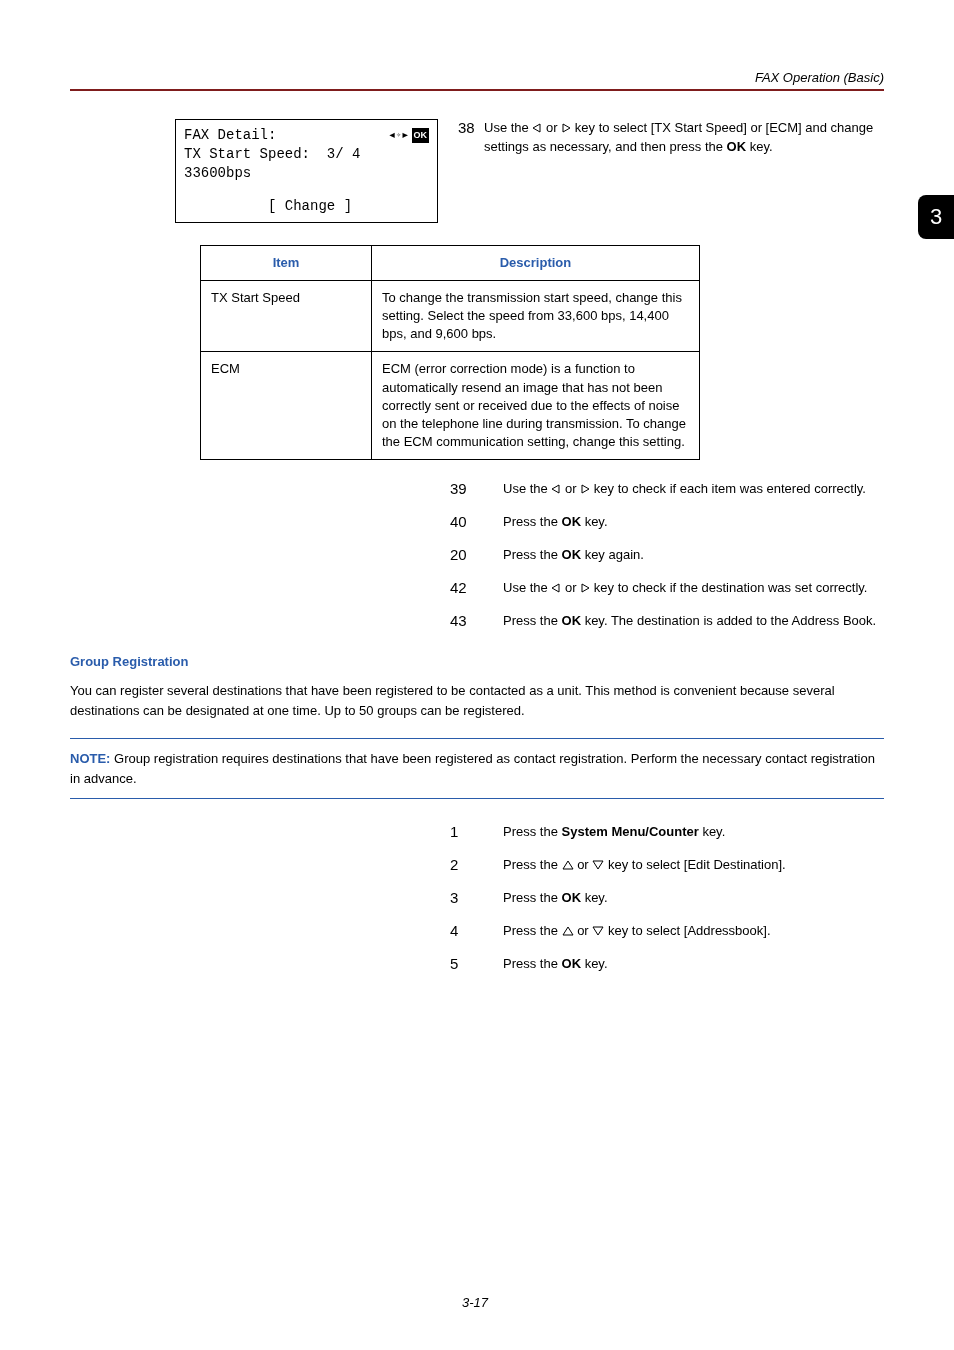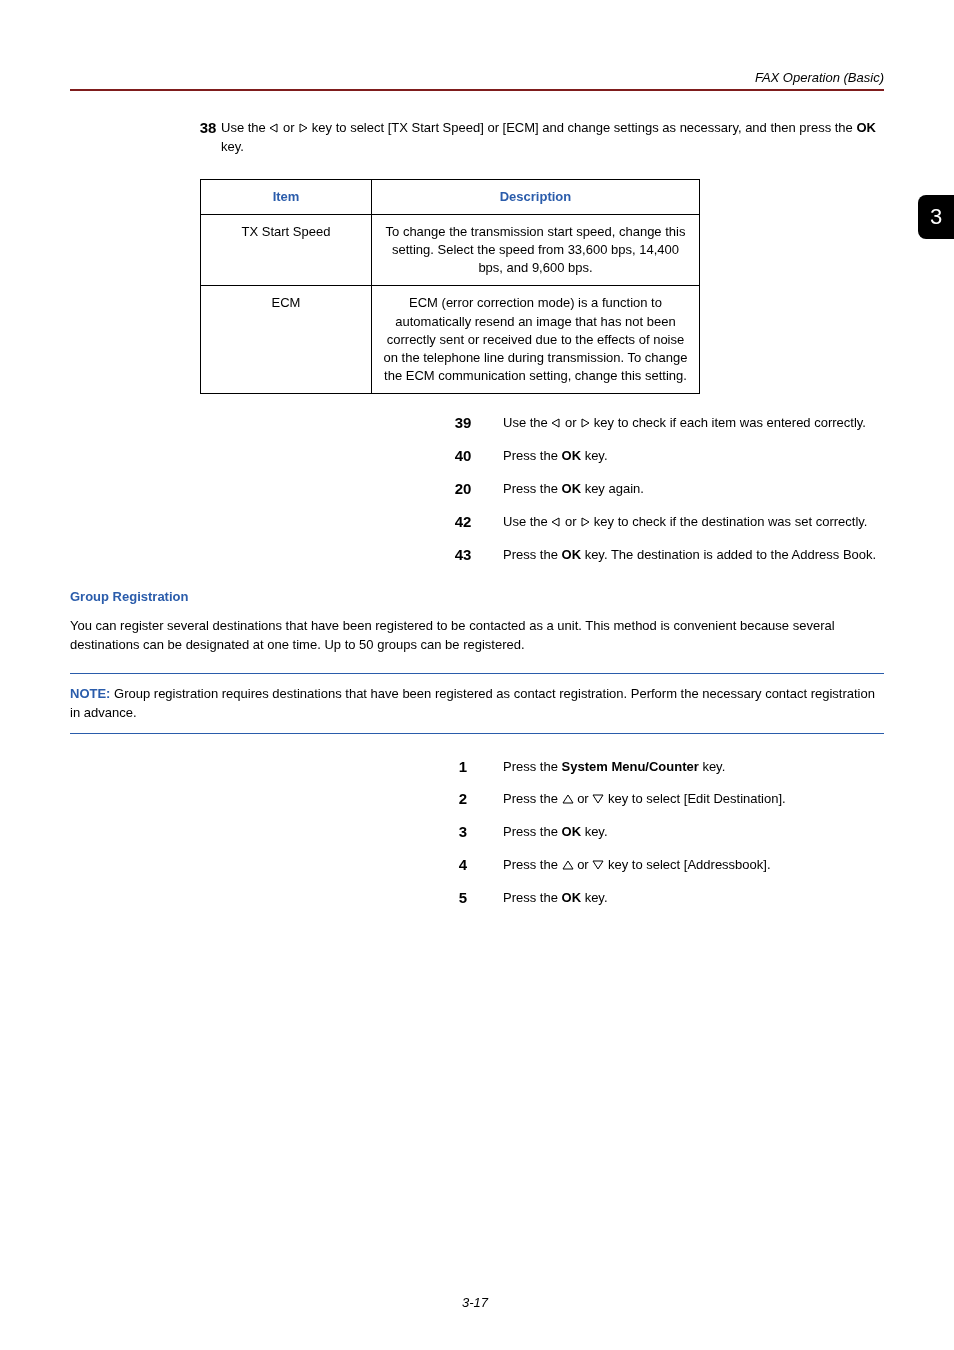--- a/index.html
+++ b/index.html
@@ -61,39 +61,38 @@
   .lcd .ok-badge {
     background:#000; color:#fff; font-family:Arial,sans-serif;
     font-size:9px; font-weight:bold; padding:1px 2px; margin-left:2px;
   }
   .right-step {
     margin-left: 20px;
     flex: 1;
     display: flex;
   }
   .step-num {
-    font-weight: bold;
+    font-weight: normal;
     font-size: 15px;
     width: 26px;
     flex-shrink: 0;
-    text-align: center;
   }
   .step-text { line-height: 1.45; }
   .step-text b { font-weight: bold; }
 
   table.desc {
     border-collapse: collapse;
     margin-left: 130px;
     margin-top: 22px;
     width: 500px;
   }
   table.desc th, table.desc td {
     border: 1px solid #000;
     padding: 8px 10px;
-    text-align: center;
+    text-align: left;
     vertical-align: top;
     font-size: 13px;
     line-height: 1.4;
   }
   table.desc th {
     color: #2a5cab;
     font-weight: bold;
     text-align: center;
   }
   .steps-block {
@@ -140,20 +139,35 @@
 <body>
 
 <div class="page">
   <div class="header-line">
     <div class="header-text">FAX Operation (Basic)</div>
   </div>
 
   <div class="side-tab">3</div>
 
   <div class="row-top">
+    <div class="lcd">
+      <div class="lcd-line">
+        <span>FAX Detail:</span>
+        <span class="ok-chunk">
+          <span>◂</span>
+          <span style="font-size:8px;line-height:1;">✧</span>
+          <span>▸</span>
+          <span class="ok-badge">OK</span>
+        </span>
+      </div>
+      <div class="lcd-line">TX Start Speed:  3/ 4</div>
+      <div class="lcd-line">33600bps</div>
+      <div class="lcd-line" style="height:14px"></div>
+      <div class="lcd-line">          [ Change ]</div>
+    </div>
 
     <div class="right-step">
       <div class="step-num">38</div>
       <div class="step-text">
         <span>Use the </span><span class="tri-l"><svg width="10" height="10">
               <polygon points="8,1 8,9 1,5" fill="none" stroke="#000" stroke-width="1"></polygon>
             </svg></span><span> or </span><span class="tri-r"><svg width="10" height="10">
               <polygon points="2,1 2,9 9,5" fill="none" stroke="#000" stroke-width="1"></polygon>
             </svg></span><span> key to select [TX Start Speed] or [ECM] and change settings as necessary, and then press the </span><b>OK</b><span> key.</span>
       </div>

